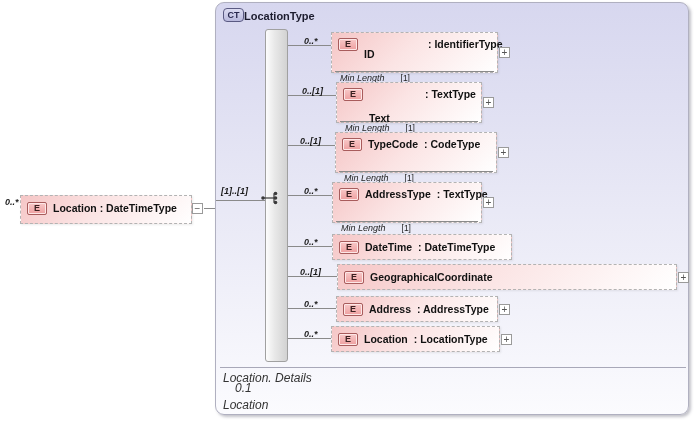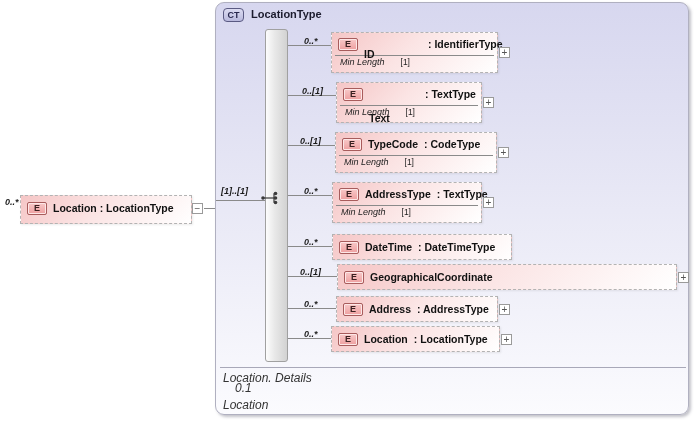--- a/index.html
+++ b/index.html
@@ -12,34 +12,34 @@
   .expander { position:absolute; width:11px; height:11px; background:#ffffff; border:1px solid #9a9a9a;
               font-size:10px; line-height:9px; text-align:center; color:#555; cursor:pointer; }
   .ebadge { display:inline-block; min-width:20px; height:13px; background:linear-gradient(180deg,#f8c9c9,#ee9f9f);
             border:1px solid #a85c5c; box-shadow:inset 0 0 0 1px #fde7e7; border-radius:2px;
             font-size:9px; font-weight:bold; color:#3a2020; text-align:center; line-height:11px; }
   .ebox { position:absolute; border:1px dashed #b3b3b3; background:linear-gradient(135deg,#f5c6c6 0%, #fbe4e4 45%, #ffffff 100%);
           box-shadow:1px 1px 2px rgba(0,0,0,0.08); }
   .ebox .title { display:flex; align-items:center; gap:6px; padding:0 6px; height:22px; white-space:nowrap; }
   .ebox.single .title { height:24px; }
   .ename, .etype { font-size:10.5px; font-weight:bold; color:#111; }
-  .facet { border-top:1px solid #8a8a8a; margin:0 3px; padding:1px 5px 0 5px; display:flex; gap:16px; align-items:baseline; }
+  .facet { border-top:1px solid #8a8a8a; margin:16px 3px; padding:1px 5px 0 5px; display:flex; gap:16px; align-items:baseline; }
   .facet-name { font-size:9px; font-style:italic; color:#222; }
   .facet-val { font-size:8.5px; color:#222; }
 
   
   .root-box { left:20px; top:195px; width:172px; height:29px; }
   .root-box .title { height:27px; }
 
   
   .ct-panel { position:absolute; left:215px; top:2px; width:474px; height:413px;
               border:1px solid #b0b0c0; border-radius:9px;
               background:linear-gradient(180deg,#d7d7ef 0%, #e7e7f5 45%, #fbfbfe 100%);
               box-shadow:2px 2px 3px rgba(80,80,100,0.35); }
-  .ct-header { position:absolute; left:7px; top:5px; display:flex; align-items:flex-start; gap:7px; }
+  .ct-header { position:absolute; left:7px; top:5px; display:flex; align-items:flex-end; }
   .ct-badge { display:inline-block; min-width:21px; height:14px; background:linear-gradient(180deg,#dcdcf2,#b9b9dd);
               border:1px solid #5a5a82; border-radius:4px; font-size:9px; font-weight:bold; color:#28284e;
               text-align:center; line-height:12px; }
   .ct-title { font-size:11px; font-weight:bold; color:#1c1c2e; }
 
   .seq-bar { position:absolute; left:49px; top:26px; width:23px; height:333px;
              background:linear-gradient(90deg,#fdfdfd,#e9e9e9 40%,#d2d2d2);
              border:1px solid #a0a0a0; border-radius:3px; }
   .seq-icon { position:absolute; left:44px; top:188px; }
 
@@ -48,21 +48,21 @@
 </style>
 </head>
 <body>
 
 <div class="stage">
 
   <span class="card-label" style="left:5px; top:197px;">0..*</span>
   <div class="ebox single root-box">
     <div class="title">
       <span class="ebadge">E</span>
-      <span class="ename">Location : LocationType</span>
+      <span class="ename">Location : DateTimeType</span>
     </div>
   </div>
   <span class="expander" style="left:192px; top:203px;">−</span>
   <div class="hline" style="left:204px; top:208px; width:12px;"></div>
 
   <div class="ct-panel">
 
     <div class="ct-header">
       <span class="ct-badge">CT</span>
       <span class="ct-title">LocationType</span>

